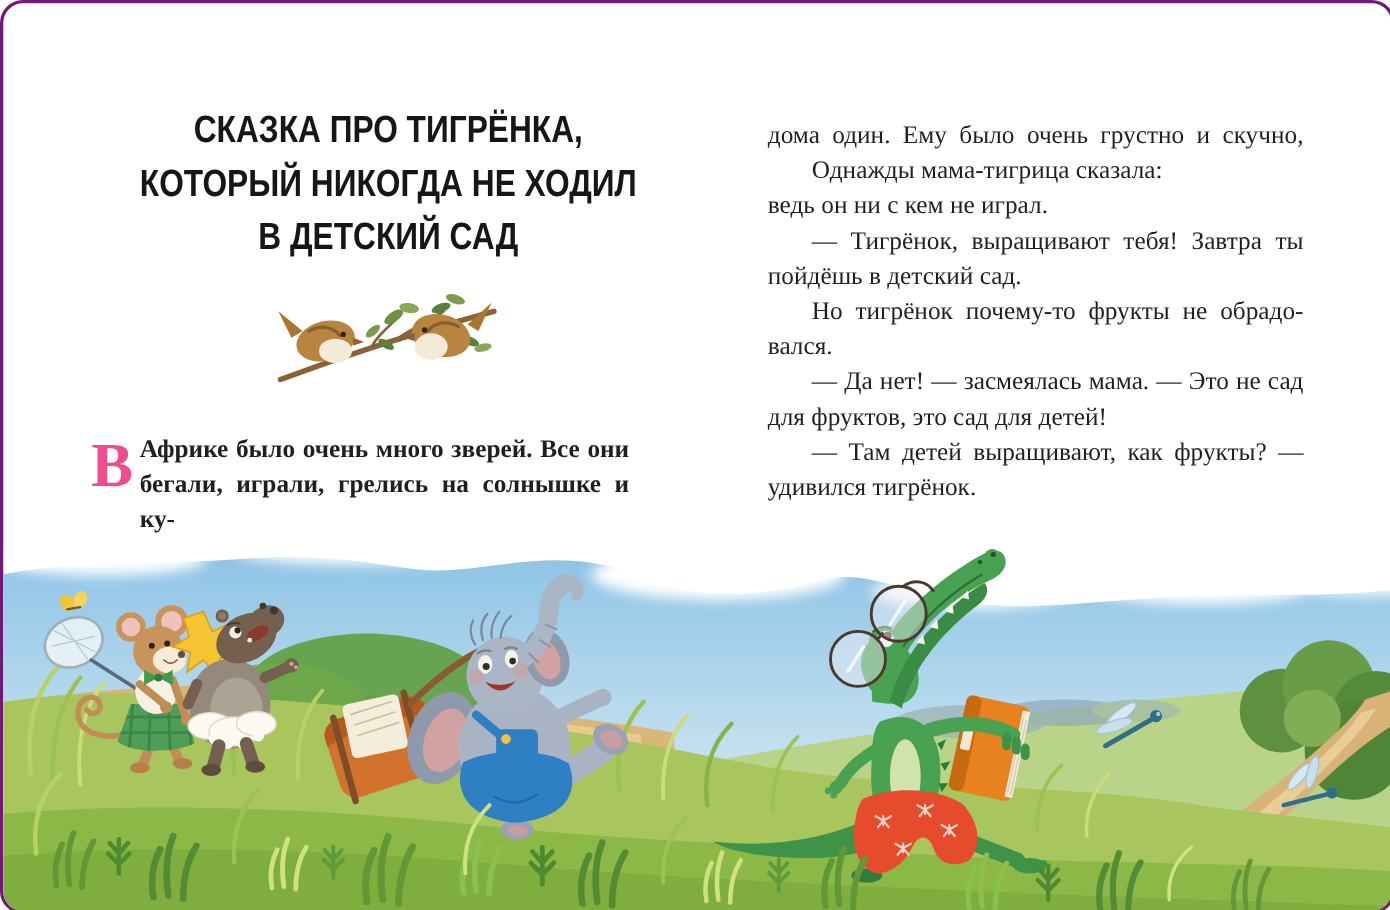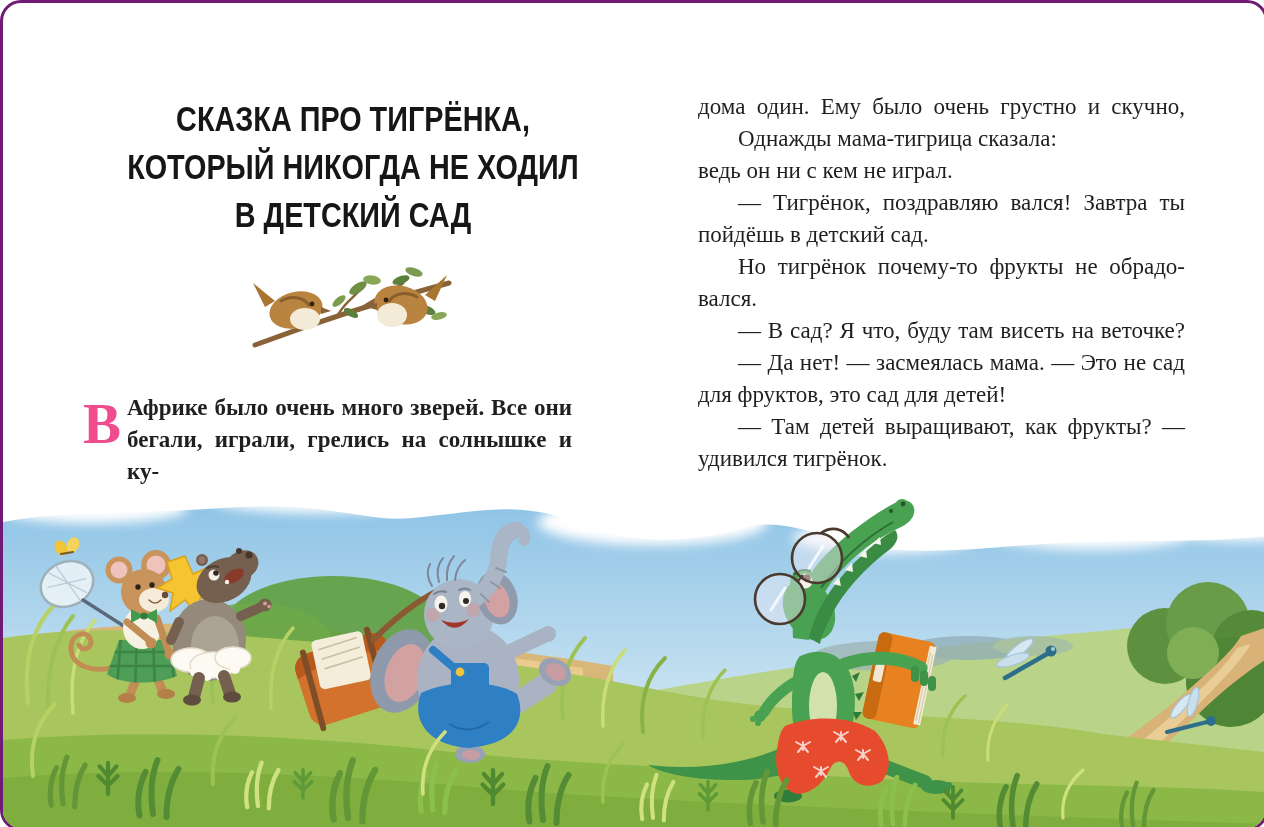--- a/index.html
+++ b/index.html
@@ -10,21 +10,21 @@
   }
   .title{
     position:absolute;left:82px;top:92px;width:536px;text-align:center;
     font-family:"Liberation Sans", sans-serif;font-weight:bold;
     text-transform:uppercase;font-size:30px;line-height:42px;
     letter-spacing:0px;color:#161616;
     transform:scaleX(.96) scaleY(1.15);transform-origin:50% 0;
   }
   .vignette{position:absolute;left:238px;top:252px;width:225px;height:105px;}
   .body-left{position:absolute;left:82px;top:389px;width:487px;}
-  .body-right{position:absolute;left:695px;top:88px;width:487px;}
+  .body-right{position:absolute;left:695px;top:104px;width:487px;}
   .bline{font-size:23px;line-height:32px;color:#201f1d;white-space:nowrap;}
   .j{white-space:normal;text-align:justify;text-align-last:justify;text-justify:inter-word;}
   .ind{text-indent:40px;}
   .dcpad{padding-left:42px;font-weight:bold;}
   .dropcap{
     position:absolute;left:-2px;top:3px;font-size:57px;line-height:57px;
     font-weight:bold;color:#ee4c8f;font-family:"Liberation Serif",serif;
   }
   .illustration{position:absolute;left:0;bottom:0;width:1262px;height:340px;}
   svg{display:block;}
@@ -82,25 +82,24 @@
     <div id="left-para">
         <div class="bline j dcpad">Африке было очень много зверей. Все они</div>
         <div class="bline j dcpad">бегали, играли, грелись на солнышке и ку-</div>
       </div>
   </div>
 
   <div class="body-right" id="right-col">
       <div class="bline j">дома один. Ему было очень грустно и скучно,</div>
       <div class="bline ind">Однажды мама-тигрица сказала:</div>
       <div class="bline">ведь он ни с кем не играл.</div>
-      <div class="bline j ind">— Тигрёнок, поздравляю вался! Завтра ты</div>
+      <div class="bline j ind">— Тигрёнок, выращивают тебя! Завтра ты</div>
       <div class="bline">пойдёшь в детский сад.</div>
       <div class="bline j ind">Но тигрёнок почему-то фрукты не обрадо-</div>
       <div class="bline">вался.</div>
-      <div class="bline j ind">— В сад? Я что, буду там висеть на веточке?</div>
       <div class="bline j ind">— Да нет! — засмеялась мама. — Это не сад</div>
       <div class="bline">для фруктов, это сад для детей!</div>
       <div class="bline j ind">— Там детей выращивают, как фрукты? —</div>
       <div class="bline">удивился тигрёнок.</div>
     </div>
 
   <div class="illustration">
   <svg viewBox="0 0 1262 340" width="1262" height="340" preserveAspectRatio="none">
     <defs>
       <linearGradient id="skyg" x1="0" y1="0" x2="0" y2="1">

